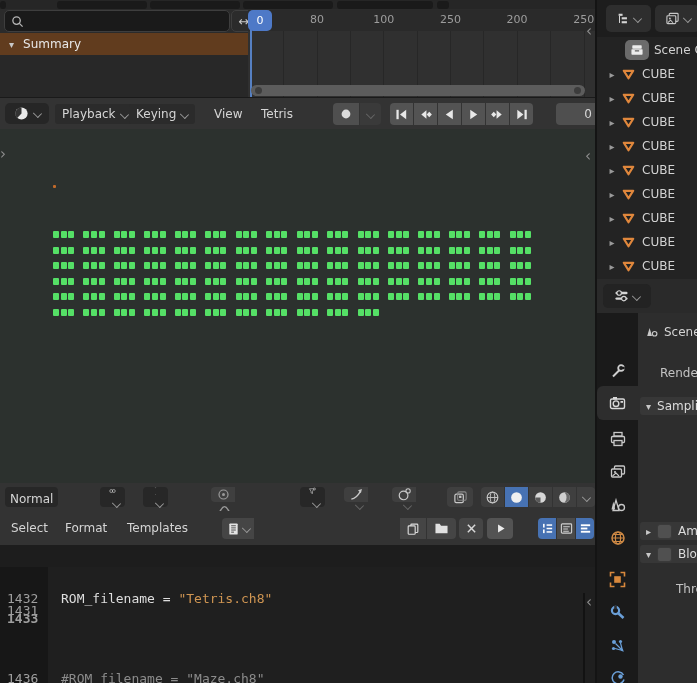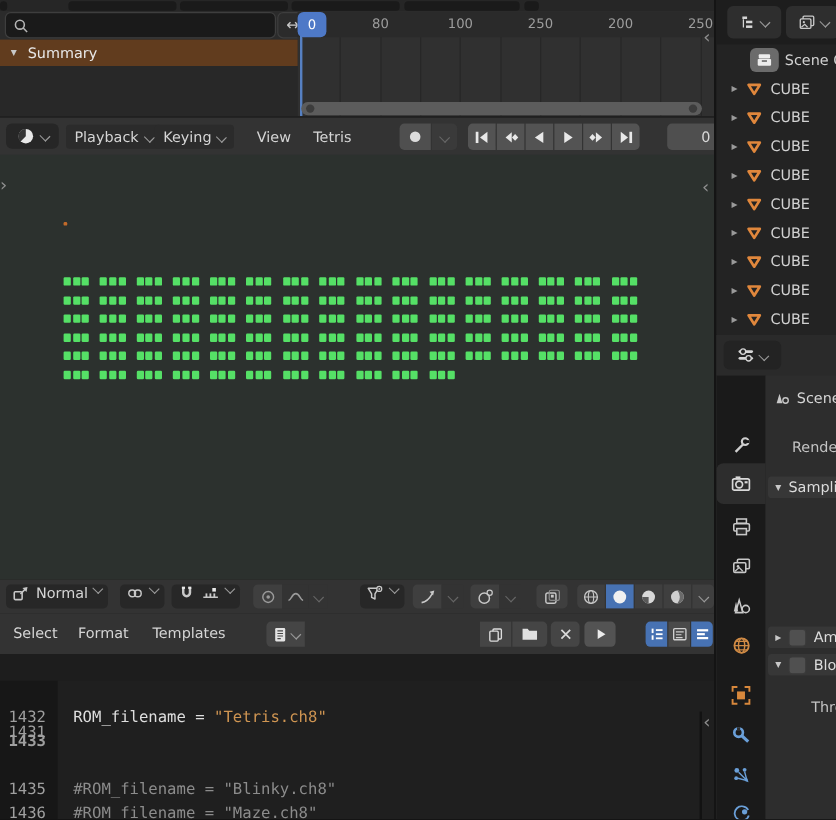--- a/index.html
+++ b/index.html
@@ -24,21 +24,21 @@
   .menu-item.pill{background:#2b2b2b;}
   .tbtn{position:absolute;top:0;width:23px;height:22px;background:#535353;
         display:flex;align-items:center;justify-content:center;}
   .tbtn svg{width:15px;height:15px;fill:#e8e8e8;}
   
   .cluster{position:absolute;width:21px;height:7px;}
   .px{position:absolute;top:0;width:6px;height:7px;border-radius:1px;}
   .edge-arrow{position:absolute;color:#8f8f8f;font-size:15px;line-height:14px;}
   
   .vgrp{position:absolute;top:4px;height:20px;background:#272727;border-radius:4px;
-        display:flex;align-items:flex-start;padding:0 5px;gap:5px;}
+        display:flex;align-items:flex-end;padding:0 5px;gap:5px;flex-direction:column;}
   .vcell{height:20px;display:flex;align-items:center;justify-content:center;}
   
   .code-line{position:absolute;left:0;width:100%;height:20px;font-family:"DejaVu Sans Mono",monospace;
              font-size:13px;white-space:pre;display:flex;align-items:center;}
   .lnum{display:inline-block;width:44px;padding-left:7px;color:#9f9f9f;flex:0 0 auto;}
   .codetxt{padding-left:10px;}
   .tcode{color:#dedede;} .tstr{color:#cf9552;} .tcom{color:#8c8c8c;}
   
   .orow{position:absolute;left:0;width:100%;height:24px;display:flex;align-items:center;}
   .oarrow{color:#9a9a9a;font-size:10px;width:14px;text-align:center;margin-left:8px;flex:0 0 auto;}
@@ -836,21 +836,20 @@
     </div>
   </div>
 
 
   <div class="sec" style="left:0;top:567px;width:595px;height:116px;background:#1f1f1f;">
     <div class="abs" style="left:0;top:0;width:48px;height:116px;background:#171717;"></div>
     <div class="abs" id="code-lines" style="left:0;top:0;width:595px;height:116px;">
         <div class="code-line" style="top: 9px; margin-top: 24px;"><span class="lnum">1431</span><span class="codetxt"></span></div>
         <div class="code-line" style="top: 21.8px;"><span class="lnum">1432</span><span class="codetxt"><span class="tcode">ROM_filename = </span><span class="tstr">"Tetris.ch8"</span></span></div>
         <div class="code-line" style="top: 41.6px; font-weight: bold;"><span class="lnum">1433</span><span class="codetxt"></span></div>
-        <div class="code-line" style="top: 81.2px;"><span class="lnum">1435</span><span class="codetxt"><span class="tcom">#ROM_filename = "Blinky.ch8"</span></span></div>
         <div class="code-line" style="top: 101px;"><span class="lnum">1436</span><span class="codetxt"><span class="tcom">#ROM_filename = "Maze.ch8"</span></span></div>
       </div>
     <div class="abs" style="left:583px;top:26px;width:2px;height:90px;background:#121212;"></div>
     <div class="edge-arrow" style="left:586px;top:28px;">‹</div>
   </div>
 
   <div class="abs" style="left:595px;top:0;width:2px;height:683px;background:#141414;"></div>
 
   <div class="sec" style="left:597px;top:0;width:100px;height:279px;background:#232323;">
     <div class="abs" style="left:0;top:0;width:100px;height:37px;background:#1d1d1d;"></div>

